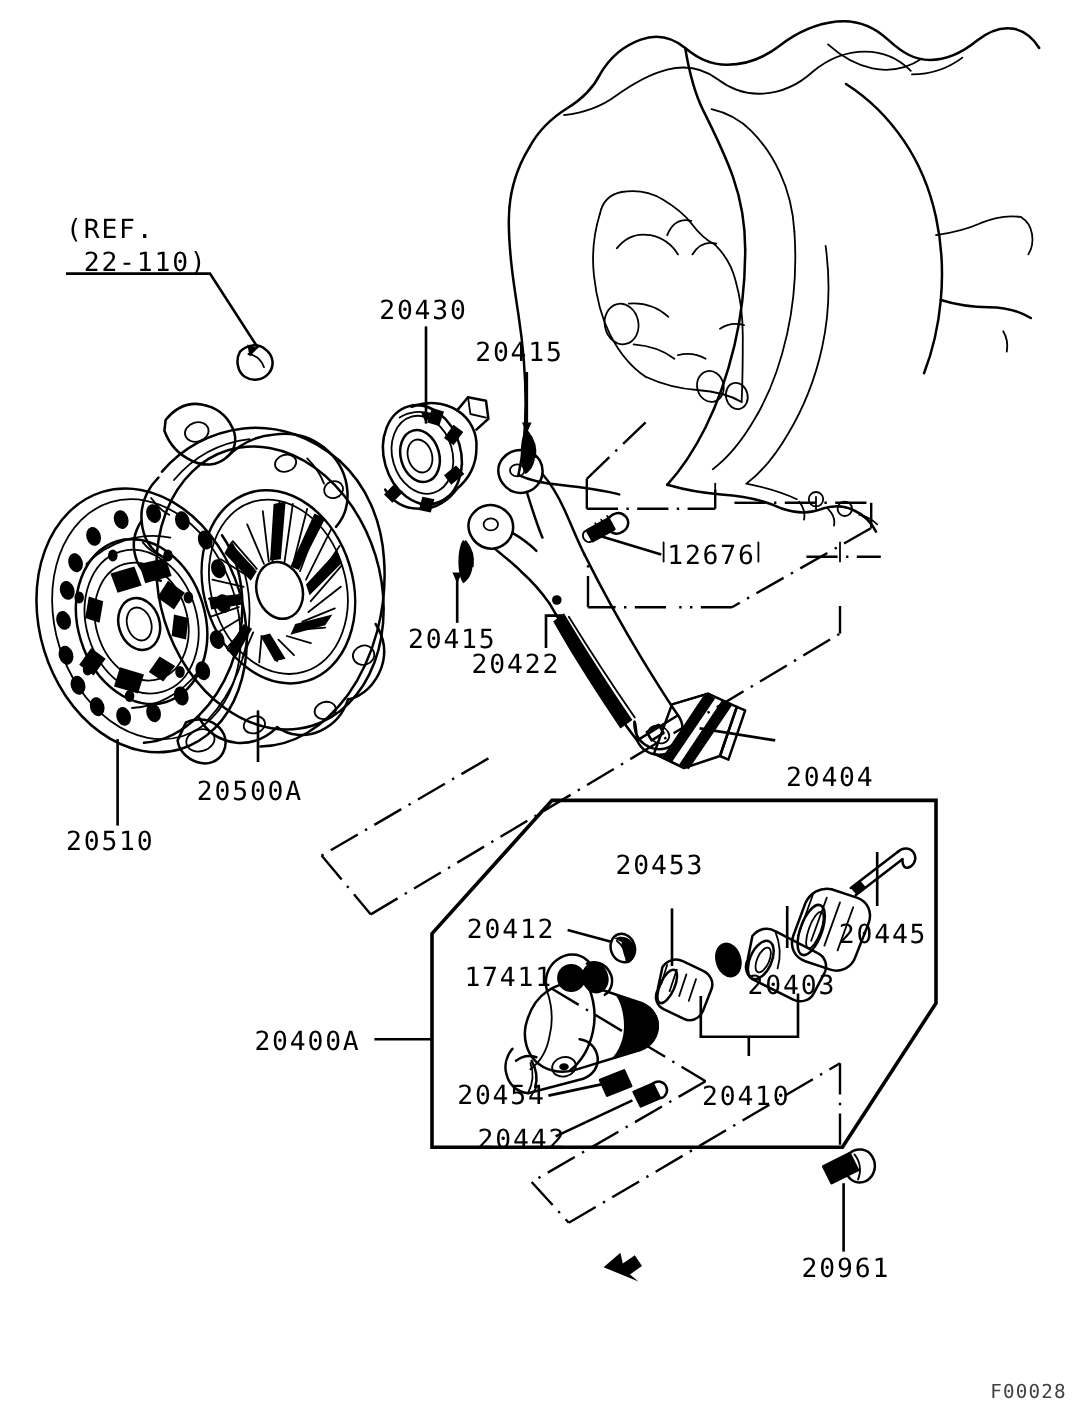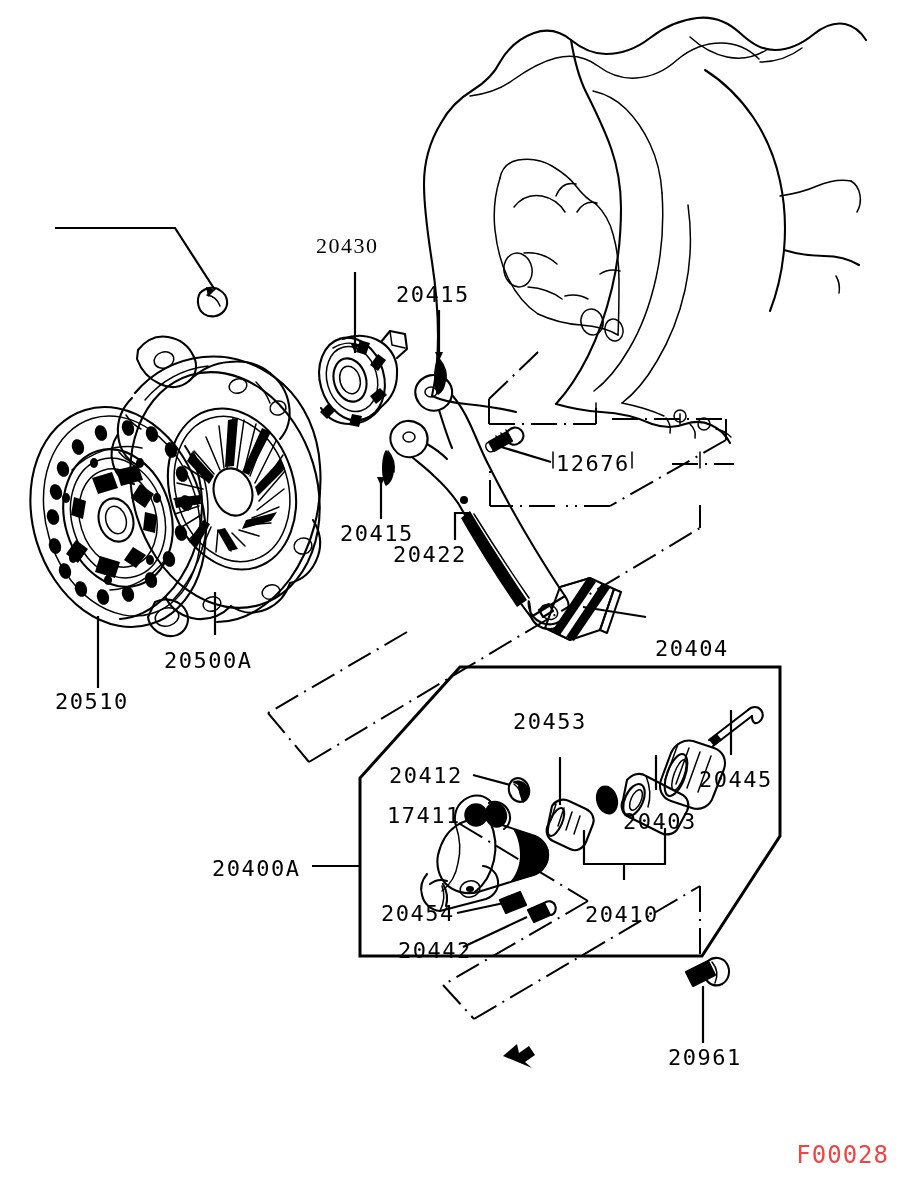--- a/index.html
+++ b/index.html
@@ -54,23 +54,23 @@
     font-size: 16px;
     letter-spacing: 0;
     vertical-align: -4px;
     margin-left: 4px;
   }
   .code {
     position: absolute;
     right: 20px;
     bottom: 18px;
     font-family: "DejaVu Sans Mono", "Liberation Mono", monospace;
-    font-size: 24px;
+    font-size: 16px;
     letter-spacing: 1px;
-    color: #ef4444;
+    color: #404040;
   }
 </style>
 </head>
 <body>
 
 <div id="page">
 
   <svg id="art" viewBox="0 0 909 1187" xmlns="http://www.w3.org/2000/svg">
     <defs>
       <style>
@@ -521,22 +521,24 @@
       <path class="ld" d="M656 790 L656 755"></path>
 
       <path class="ld" d="M457 913 L504 903"></path>
 
       <path class="ld" d="M463 947 L527 917"></path>
 
       <path class="ld" d="M703 1043 L703 986"></path>
     </g>
   </svg>
 
-
-  <div class="lbl" style="left:316px; top:232px;font-family:Liberation Serif, serif;">20430</div>
+  <div class="lbl" style="left:55px; top:178px;"><span>(REF.</span>
+<span> 22-110)</span></div>
+
+  <div class="lbl" style="left:316px; top:246px;">20430</div>
 
   <div class="lbl" style="left:396px; top:281px;">20415</div>
 
   <div class="lbl" style="left:340px; top:520px;">20415</div>
 
   <div class="lbl" style="left:556px; top:450px;">12676</div>
 
   <div class="lbl" style="left:393px; top:541px;">20422</div>
 
   <div class="lbl" style="left:655px; top:605px;margin-top:30px;">20404</div>

